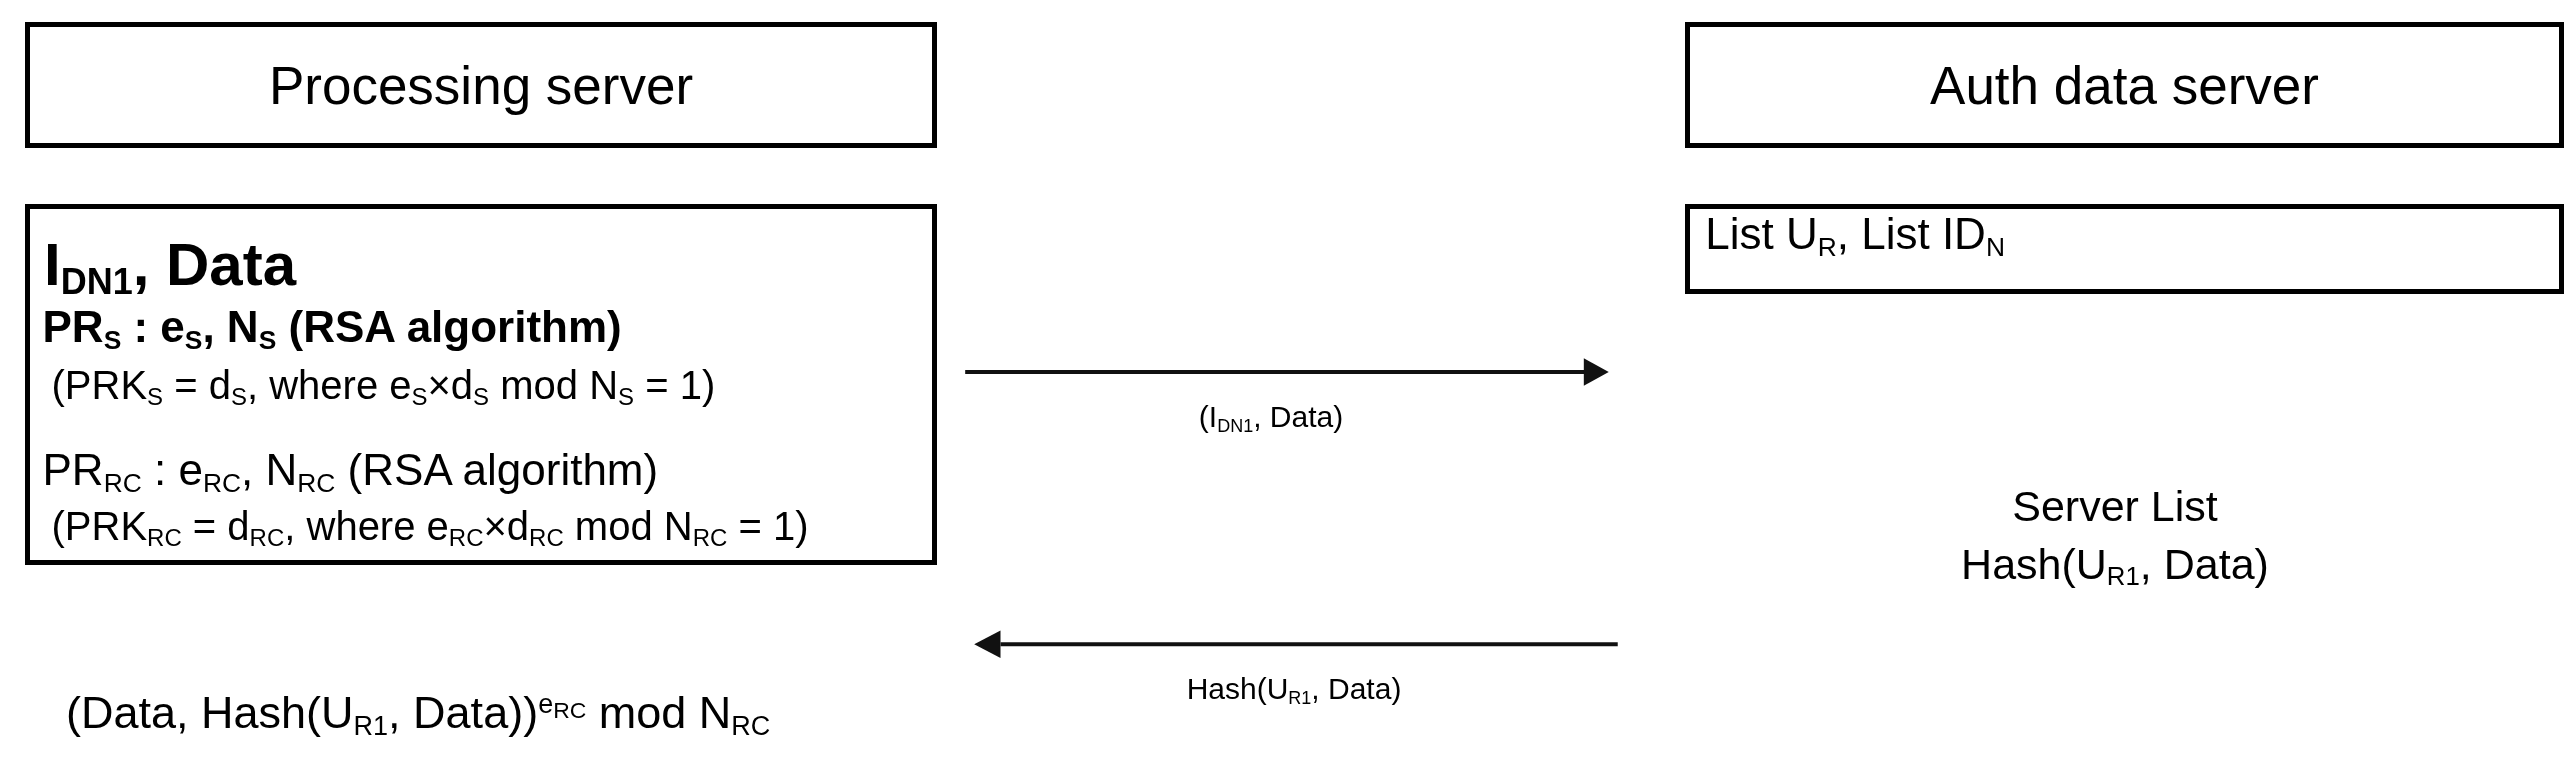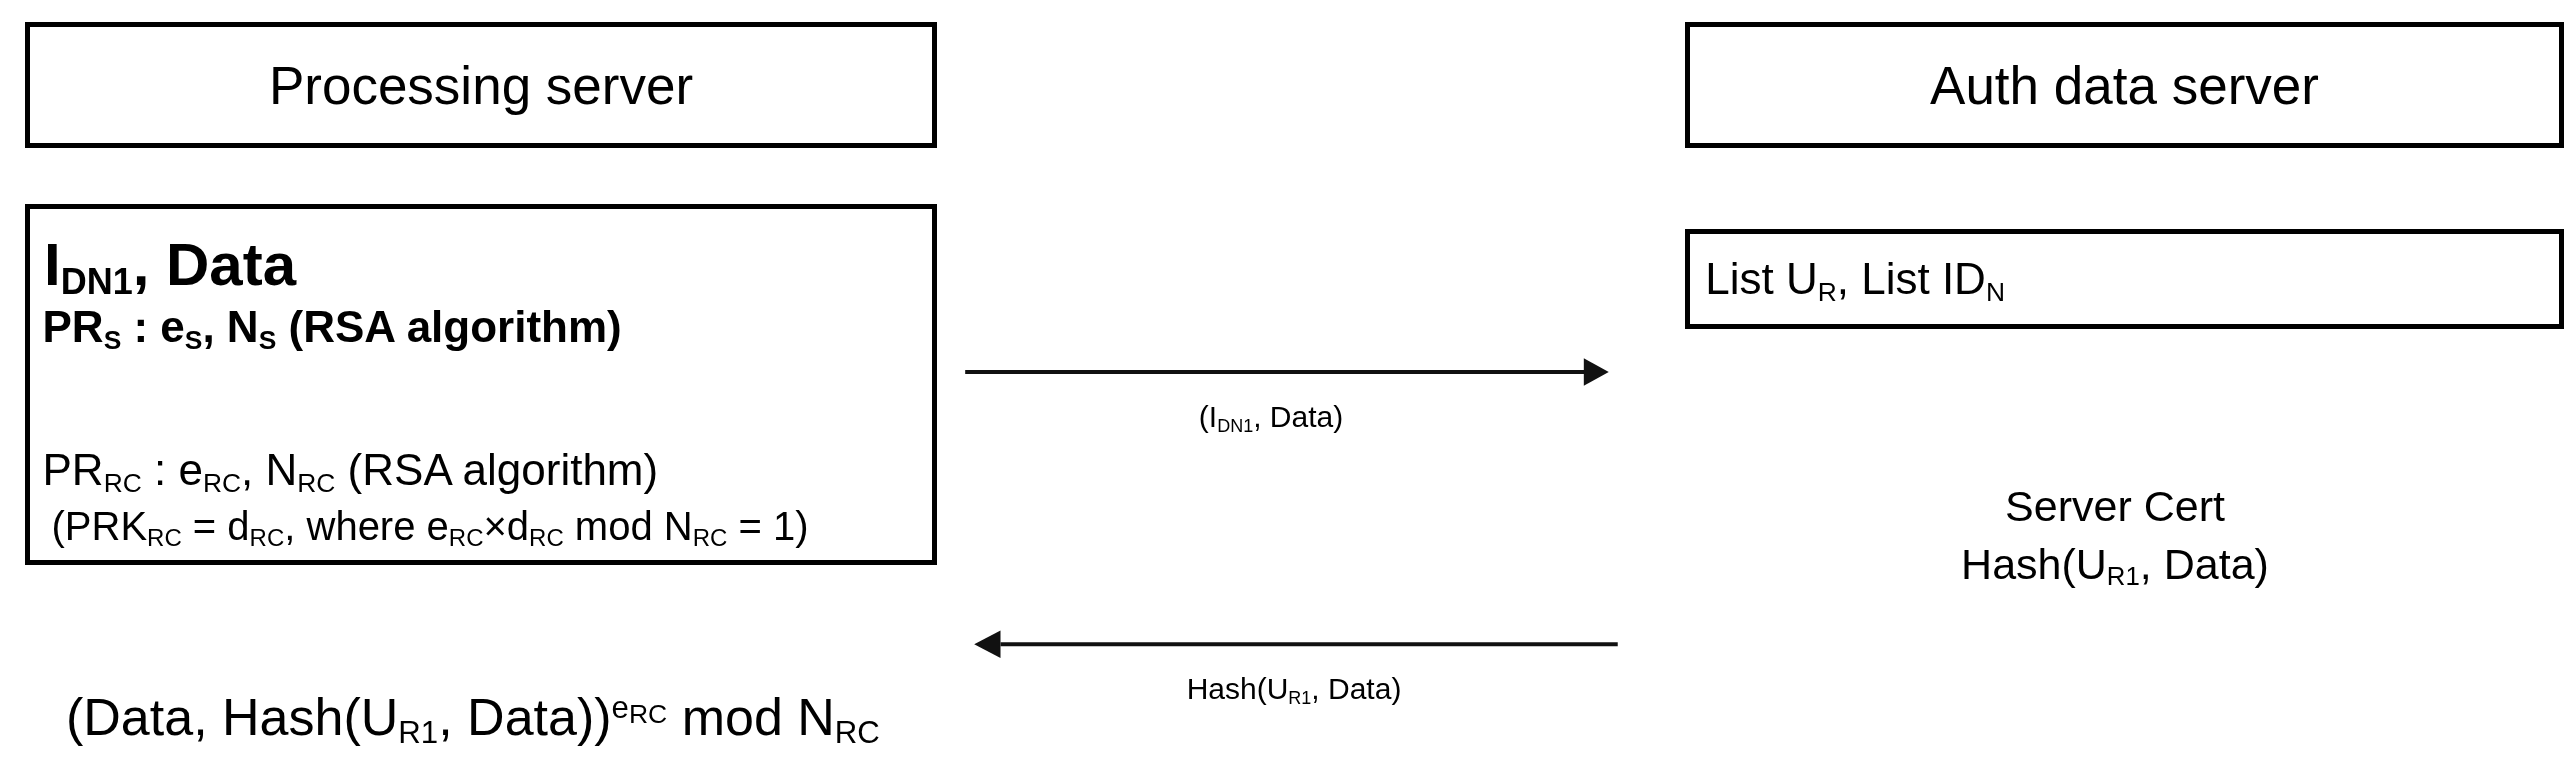--- a/index.html
+++ b/index.html
@@ -25,23 +25,23 @@
   .title-box {
     display: flex;
     align-items: center;
     justify-content: center;
     font-size: 53px;
   }
   #left-title-box  { left: 25px;  top: 22px; width: 912px; height: 126px; }
   #right-title-box { left: 1685px; top: 22px; width: 879px; height: 126px; }
   #left-content-box  { left: 25px;  top: 204px; width: 912px; height: 361px; }
   #right-content-box {
-    left: 1685px; top: 204px; width: 879px; height: 100px;
-    display: flex; align-items: center;
-    padding-left: 15.2px; font-size: 44px; margin-top: 25px;
+    left: 1685px; top: 204px; width: 879px; height: 90px;
+    display: flex; align-items: flex-start;
+    padding-left: 15.2px; font-size: 44px;
   }
   .line { position: absolute; white-space: nowrap; line-height: 1.12; }
   .fs-lg { font-size: 60px; font-weight: bold; }
   .fs-md { font-size: 44px; }
   .fs-sm { font-size: 40px; }
   sub { font-size: 0.6em; vertical-align: -0.25em; line-height: 0; }
   sup { font-size: 0.6em; vertical-align: 0.55em; line-height: 0; }
   sup sub { font-size: 0.85em; vertical-align: -0.2em; }
   #arrows { position: absolute; left: 0; top: 0; }
   .arrow-label {
@@ -55,39 +55,40 @@
     left: 2115px; top: 477px;
     transform: translateX(-50%);
     text-align: center;
     font-size: 43px;
     line-height: 58px;
     white-space: nowrap;
   }
   #bottom-formula {
     position: absolute;
     left: 66px; top: 687px;
-    font-size: 52px;
+    font-size: 45px;
     white-space: nowrap;
   }
 </style>
 </head>
 <body>
 
 <div id="canvas">
 
   <div class="box title-box" id="right-title-box">
     <span>Auth data server</span>
   </div>
   <div class="box title-box" id="left-title-box">
     <span>Processing server</span>
   </div>
 
   <div class="box" id="left-content-box">
     <div class="line fs-lg" style="left:14px; top:21.5px;">I<sub>DN1</sub>, Data</div>
     <div class="line fs-md" style="left:12.5px; top:93px;font-weight:bold;">PR<sub>S</sub> : e<sub>S</sub>, N<sub>S</sub> (RSA algorithm)</div>
+    <div class="line fs-sm" style="left:21.5px; top:154px;">(PRK<sub>S</sub> = d<sub>S</sub>, where e<sub>S</sub>×d<sub>S</sub> mod N<sub>S</sub> = 1)</div>
     <div class="line fs-md" style="left:12.5px; top:236px;">PR<sub>RC</sub> : e<sub>RC</sub>, N<sub>RC</sub> (RSA algorithm)</div>
     <div class="line fs-sm" style="left:21.5px; top:279px;margin-top:16px;">(PRK<sub>RC</sub> = d<sub>RC</sub>, where e<sub>RC</sub>×d<sub>RC</sub> mod N<sub>RC</sub> = 1)</div>
   </div>
 
   <div class="box" id="right-content-box">
     <span>List U<sub>R</sub>, List ID<sub>N</sub></span>
   </div>
 
   <svg id="arrows" width="2576" height="762" viewBox="0 0 3718 1100">
     <g>
@@ -97,20 +98,20 @@
     <g>
       <line x1="1444" y1="930" x2="2335" y2="930" stroke="#111111" stroke-width="6"></line>
       <polygon points="1406,930 1444,910 1444,950" fill="#111111"></polygon>
     </g>
   </svg>
 
   <div class="arrow-label" style="left:1271px; top:400px;">(I<sub>DN1</sub>, Data)</div>
   <div class="arrow-label" style="left:1294px; top:672px;">Hash(U<sub>R1</sub>, Data)</div>
 
   <div id="server-note">
-    <div>Server Cert</div>
+    <div>Server List</div>
     <div>Hash(U<sub>R1</sub>, Data)</div>
   </div>
 
   <div id="bottom-formula">(Data, Hash(U<sub>R1</sub>, Data))<sup>e<sub>RC</sub></sup> mod N<sub>RC</sub></div>
 
 </div>
 
 
 </body></html>

